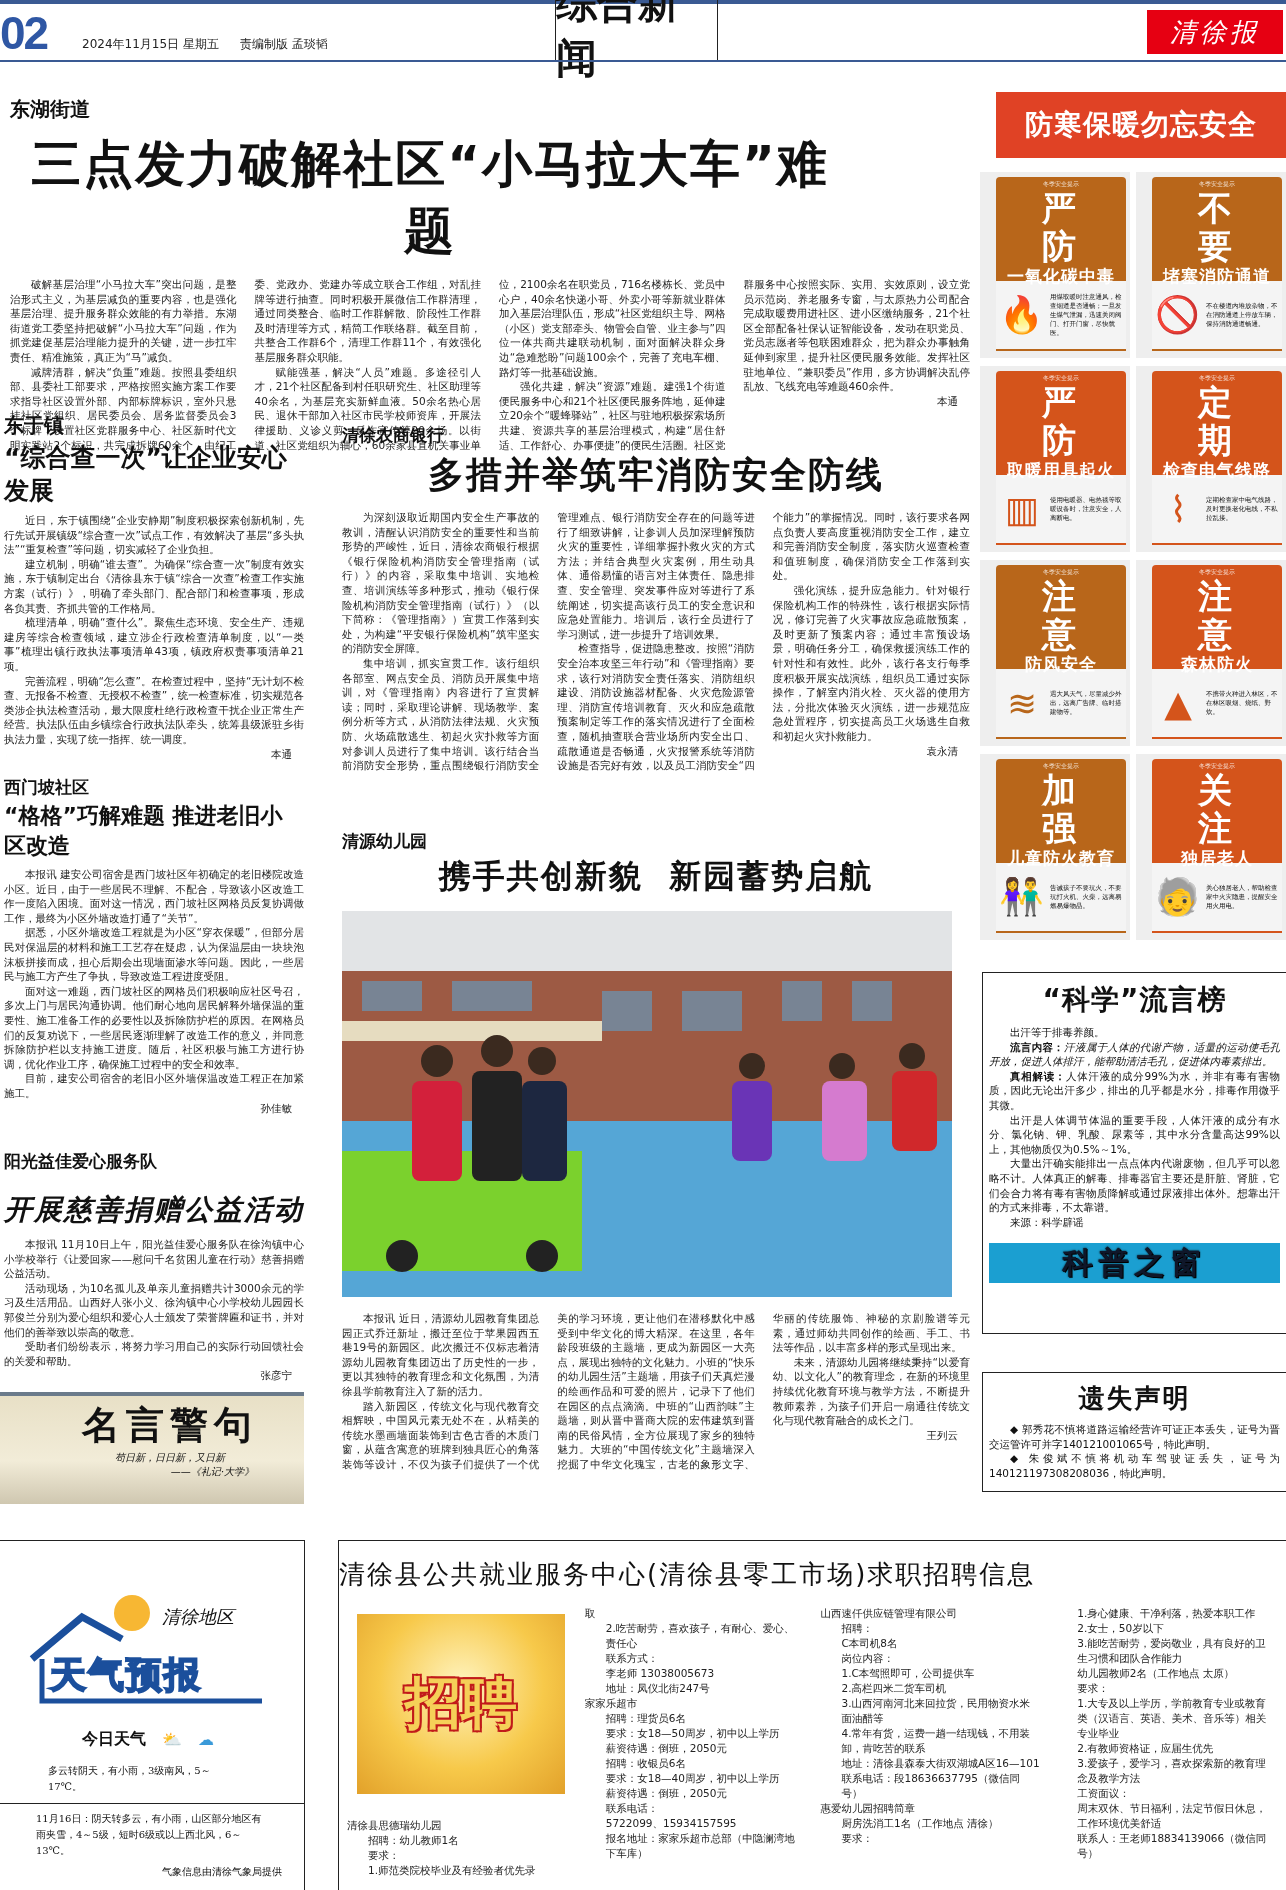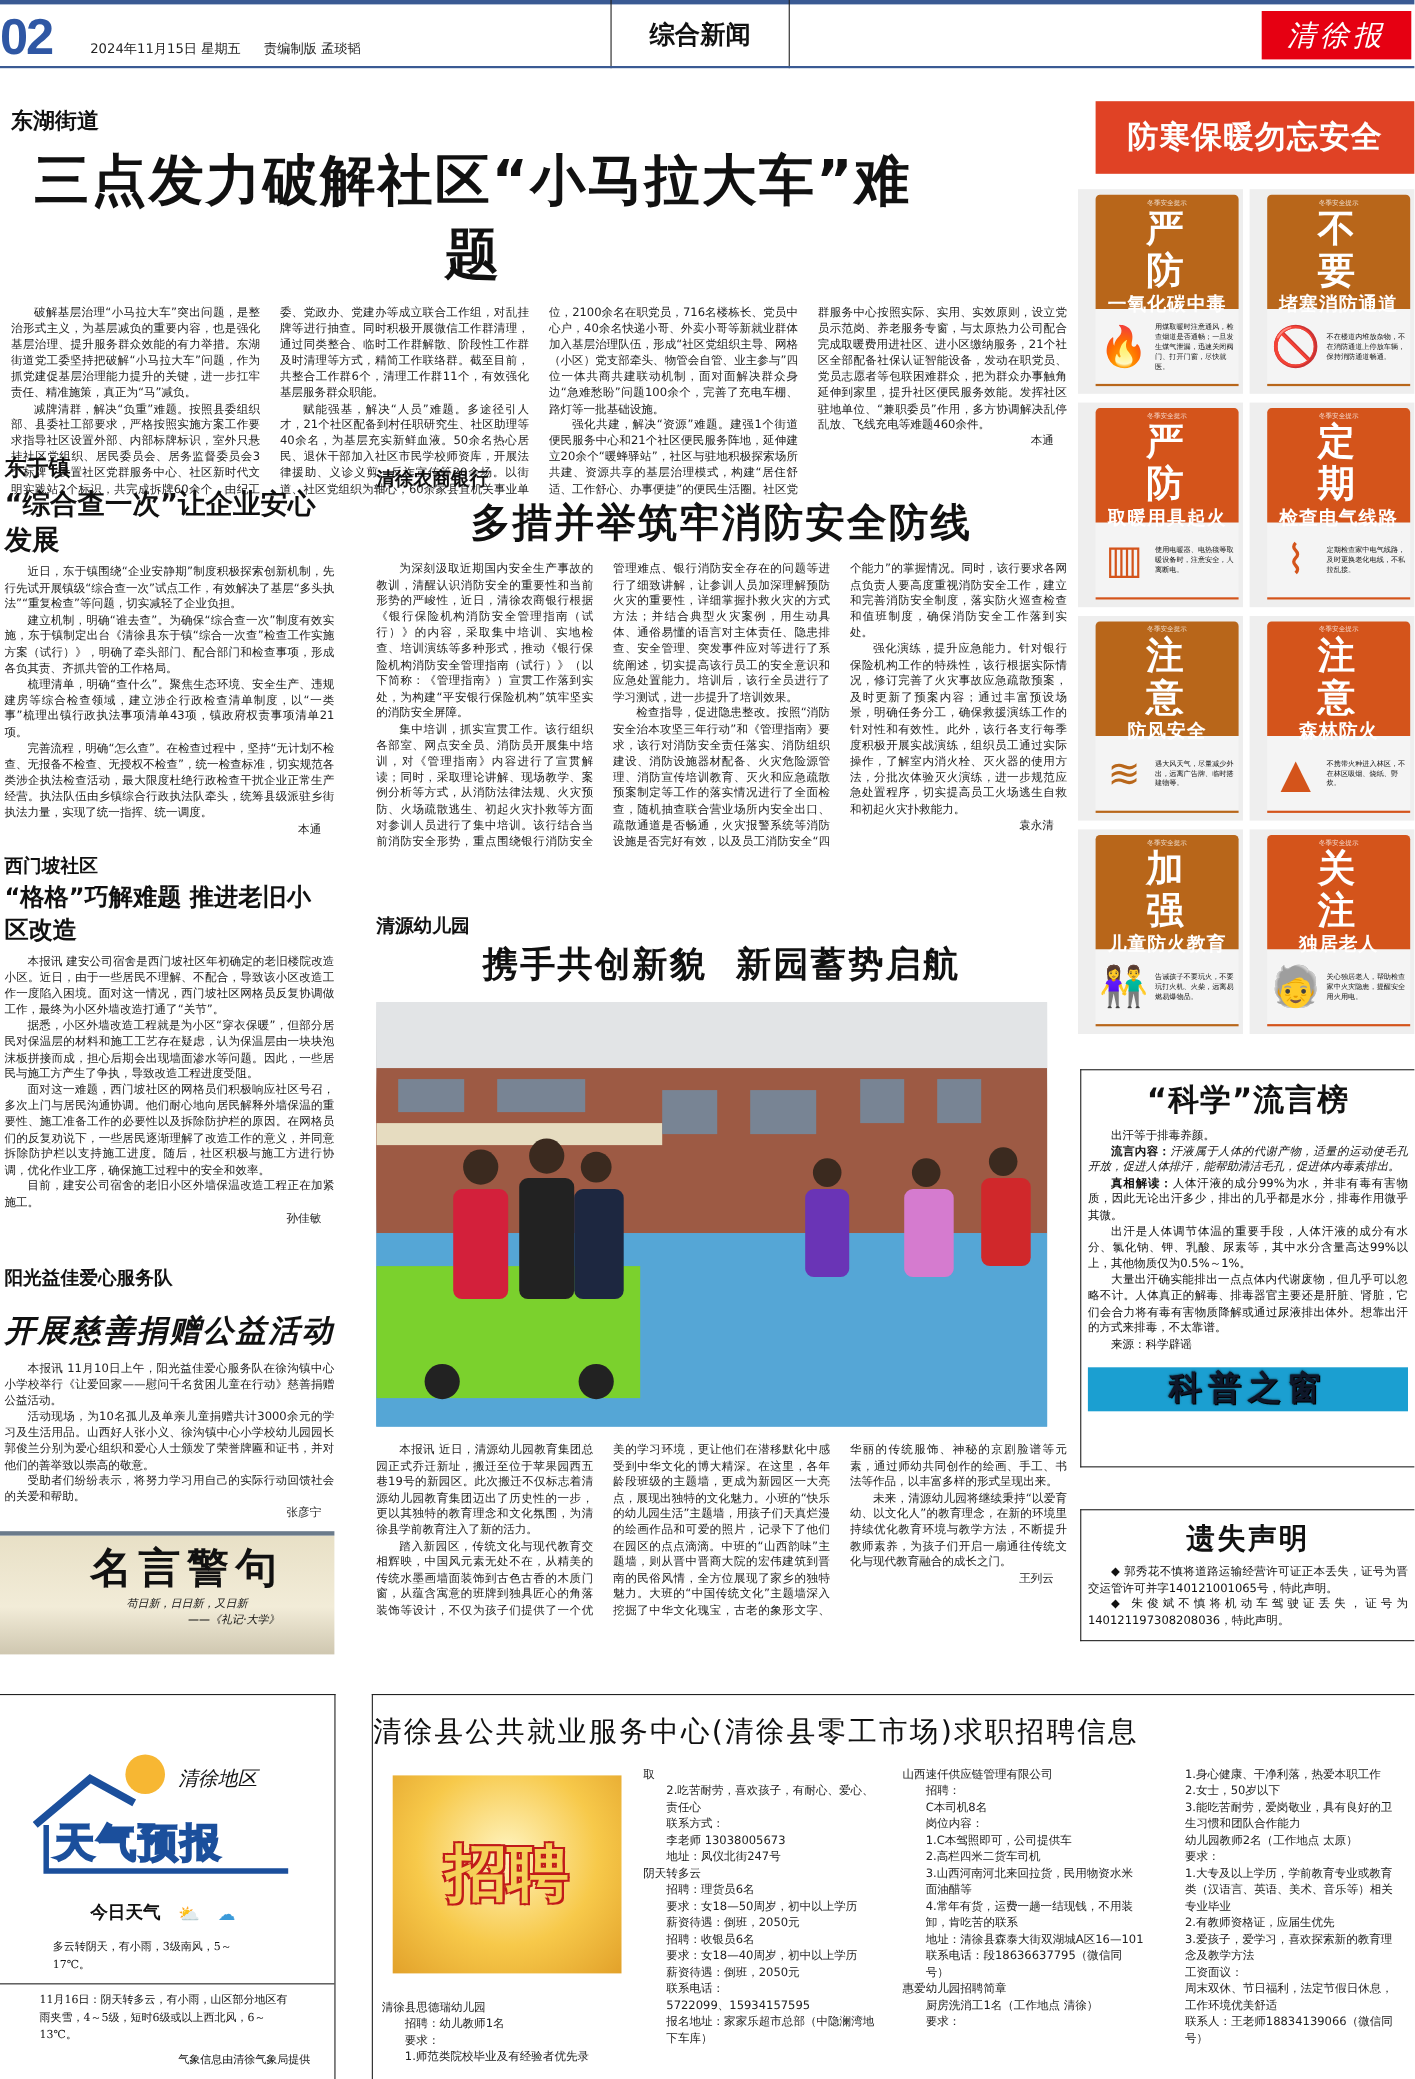--- a/index.html
+++ b/index.html
@@ -4,21 +4,21 @@
 <style>
   * { box-sizing: border-box; margin: 0; padding: 0; }
   body { width: 1286px; height: 1890px; background: #fff; font-family: "DejaVu Sans", sans-serif; color: #111; position: relative; overflow: hidden; }
   .abs { position: absolute; }
   
   .topbar { left: 0; top: 0; width: 1286px; height: 4px; background: #3a5a93; }
   .mast-bottom { left: 0; top: 60px; width: 1286px; height: 2px; background: #3a5a93; }
   .pagenum { left: 0; top: 6px; font-size: 46px; font-weight: bold; color: #2f57a4; font-family: "Liberation Sans", sans-serif; letter-spacing: -2px; }
   .dateline { left: 82px; top: 36px; font-size: 12px; color: #222; }
   .editor { left: 240px; top: 36px; font-size: 12px; color: #222; }
-  .section-box { left: 555px; top: 0; width: 163px; height: 62px; border-left: 1px solid #222; border-right: 1px solid #222; display: flex; align-items: center; justify-content: center; font-size: 23px; font-family: "DejaVu Serif", serif; font-weight: bold; }
+  .section-box { left: 555px; top: 0; width: 163px; height: 62px; border-left: 1px solid #222; border-right: 1px solid #222; display: flex; align-items: center; justify-content: center; font-size: 41px; font-family: "DejaVu Serif", serif; font-weight: bold; }
   .brand { left: 1147px; top: 10px; width: 136px; height: 44px; background: #e60012; color: #fff; font-size: 26px; font-family: "DejaVu Serif", serif; font-style: italic; display: flex; align-items: center; justify-content: center; letter-spacing: 4px; }
 
   .kicker { font-family: "DejaVu Serif", serif; font-weight: bold; font-size: 20px; }
   .headline { font-weight: bold; font-family: "DejaVu Sans", sans-serif; letter-spacing: 2px; }
   .body { font-size: 10.5px; line-height: 14.6px; color: #222; text-align: justify; }
   .body p { text-indent: 2em; }
   .body .byline { text-align: right; text-indent: 0; padding-right: 12px; }
   .cols4 { display: grid; grid-template-columns: repeat(4, 1fr); column-gap: 14px; }
 
   
@@ -203,21 +203,21 @@
           <div class="ind">要求：</div>
           <div class="ind">1.师范类院校毕业及有经验者优先录</div>
         </div>
     </div>
     <div style="width:220px;" class="job-body" id="jc2">
         <div>取</div>
         <div class="ind">2.吃苦耐劳，喜欢孩子，有耐心、爱心、责任心</div>
         <div class="ind">联系方式：</div>
         <div class="ind">李老师  13038005673</div>
         <div class="ind">地址：凤仪北街247号</div>
-        <div>阴天转多云</div>
+        <div>家家乐超市</div>
         <div class="ind">招聘：理货员6名</div>
         <div class="ind">要求：女18—50周岁，初中以上学历</div>
         <div class="ind">薪资待遇：倒班，2050元</div>
         <div class="ind">招聘：收银员6名</div>
         <div class="ind">要求：女18—40周岁，初中以上学历</div>
         <div class="ind">薪资待遇：倒班，2050元</div>
         <div class="ind">联系电话：</div>
         <div class="ind">5722099、15934157595</div>
         <div class="ind">报名地址：家家乐超市总部（中隐澜湾地下车库）</div>
       </div>

